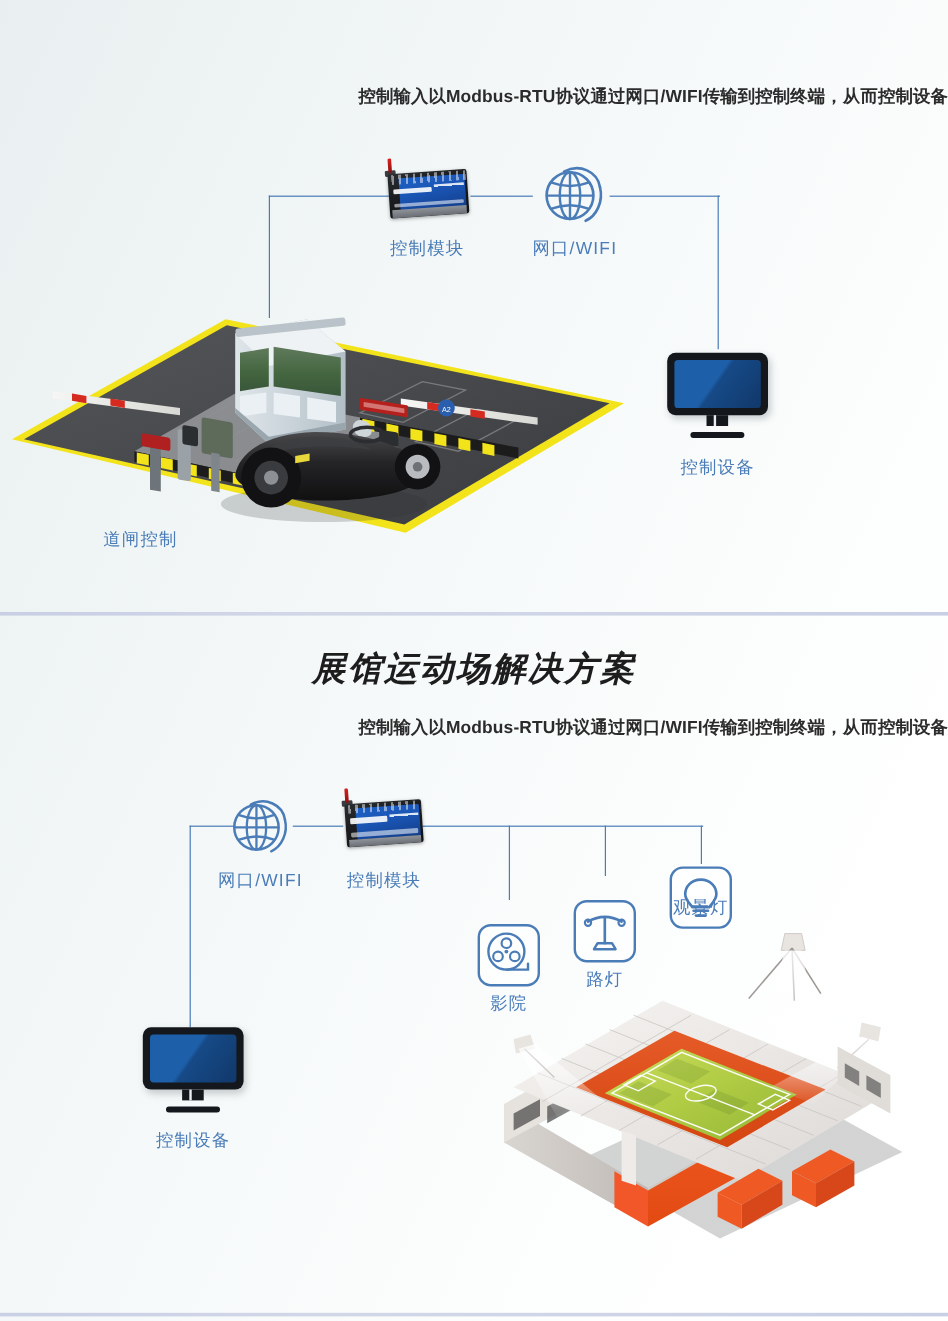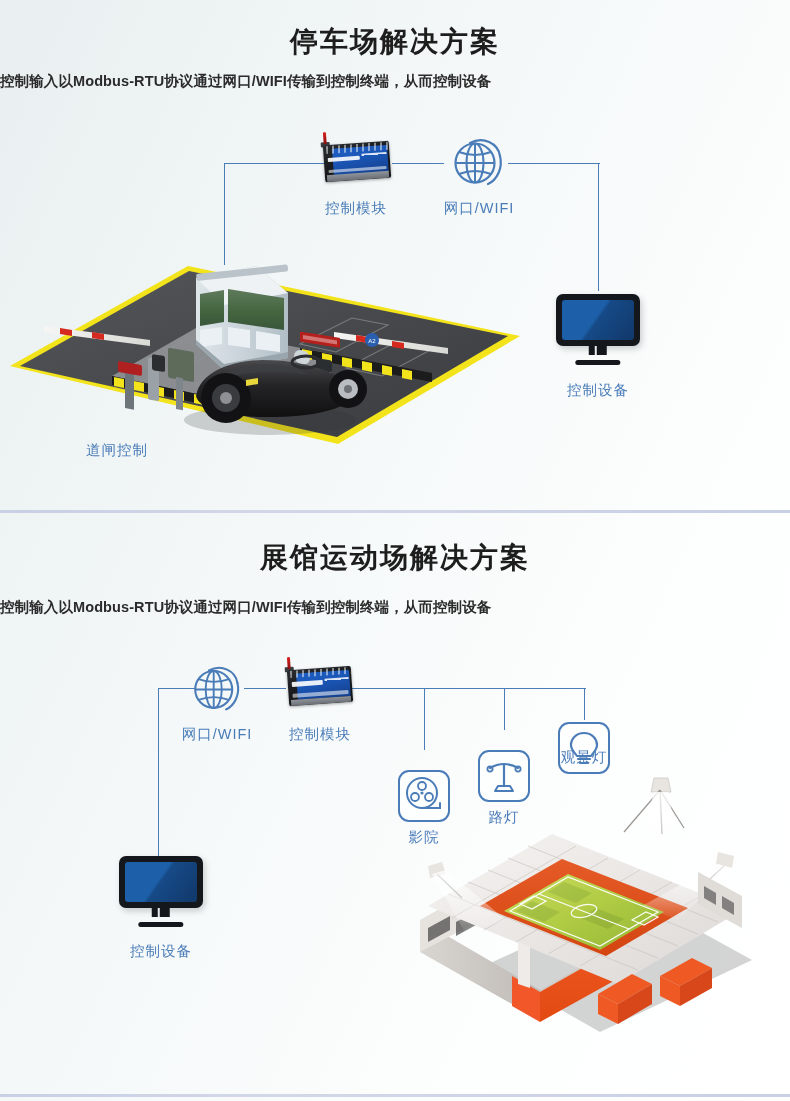--- a/index.html
+++ b/index.html
@@ -42,30 +42,30 @@
   
   .title {
     text-align: center;
     font-size: 28px;
     font-weight: bold;
     color: #1d1d1d;
     letter-spacing: 2px;
     line-height: 1;
   }
   .subtitle {
-    text-align: left;
+    text-align: right;
     font-size: 14.5px;
     font-weight: bold;
     color: #2b2b2b;
     letter-spacing: 0.1px;
     line-height: 1;
   }
   #parking-title { position: absolute; top: 28px; left: 0; width: 790px; }
   #parking-subtitle { position: absolute; top: 74px; left: 0; width: 790px; }
-  #stadium-title { position: absolute; top: 544px; left: 0; width: 790px; }
+  #stadium-title { position: absolute; top: 544px; left: 0; width: 790px; font-style: italic; }
   #stadium-subtitle { position: absolute; top: 600px; left: 0; width: 790px; }
 
   
   .conn {
     position: absolute;
     background: #4a7cb8;
   }
   .conn.h { height: 1.4px; }
   .conn.v { width: 1.4px; }
 
@@ -241,21 +241,20 @@
     height: 285px;
   }
 </style>
 </head>
 <body>
 
 <div class="page">
 
   <div class="section" id="section-parking">
 
-    <div class="title" id="parking-title">停车场解决方案</div>
 
     <div class="subtitle" id="parking-subtitle">控制输入以Modbus-RTU协议通过网口/WIFI传输到控制终端，从而控制设备</div>
 
     <div class="conn v" style="left:224px; top:163px; height:102px;"></div>
     <div class="conn h" style="left:224px; top:163px; width:100px;"></div>
     <div class="conn h" style="left:392px; top:163px; width:52px;"></div>
     <div class="conn h" style="left:508px; top:163px; width:92px;"></div>
     <div class="conn v" style="left:598px; top:163px; height:128px;"></div>
 
     <div class="module" style="left:324px; top:143px; width:66px; height:37px;">

